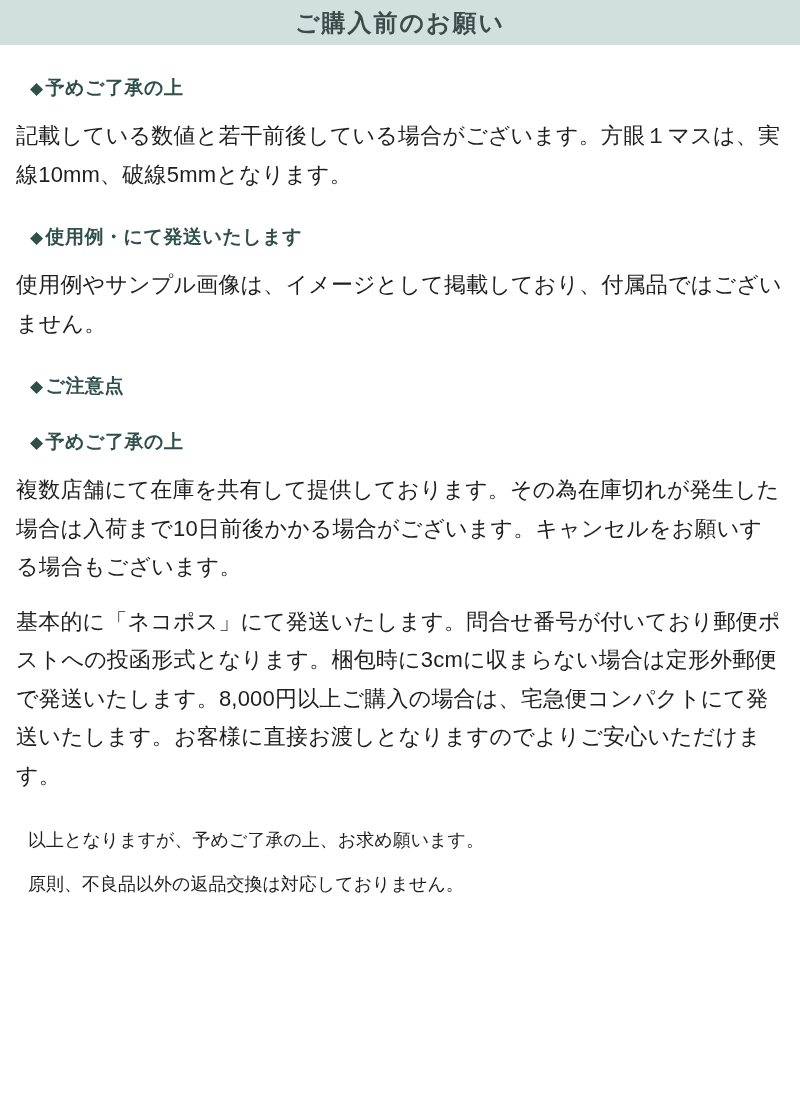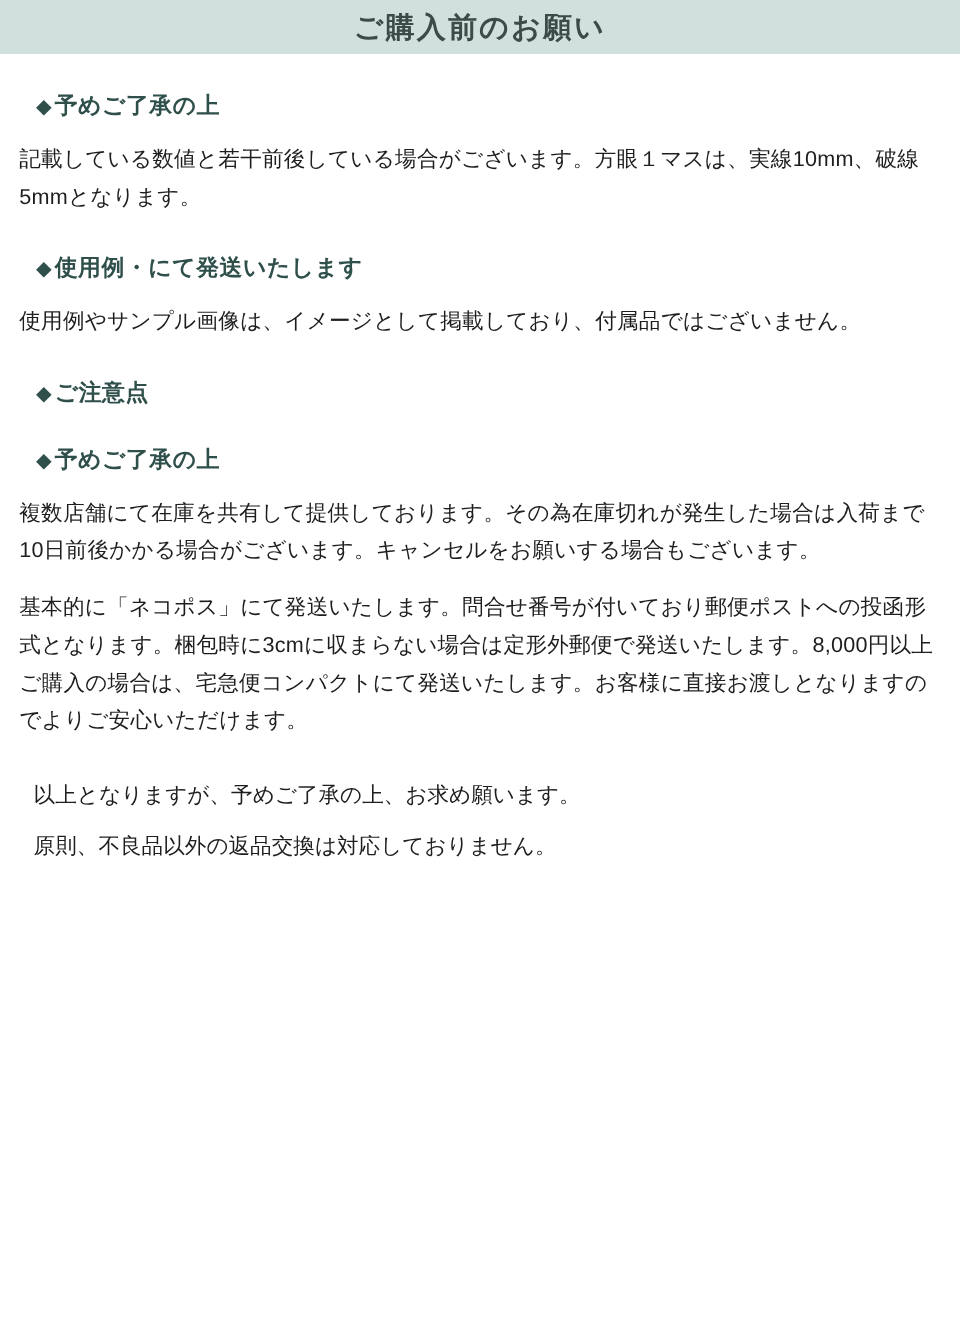--- a/index.html
+++ b/index.html
@@ -44,21 +44,21 @@
     color: #2f4f4b;
     margin: 30px 0 0 14px;
     letter-spacing: 0.5px;
   }
   .section-heading .diamond {
     color: #2f4f4b;
     margin-right: 2px;
     font-size: 17px;
   }
   .section-body {
-    font-size: 18px;
+    font-size: 22px;
     line-height: 1.75;
     color: #1e1e1e;
     margin: 16px 0 0 0;
     letter-spacing: 0.2px;
   }
   .section-body p {
     margin: 0;
   }
   .closing {
     margin-top: 30px;

